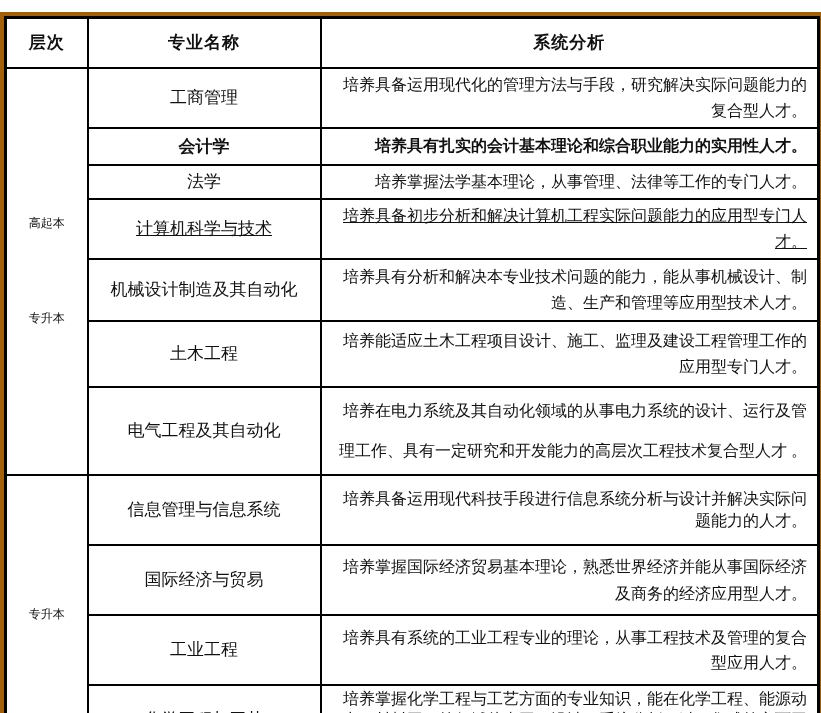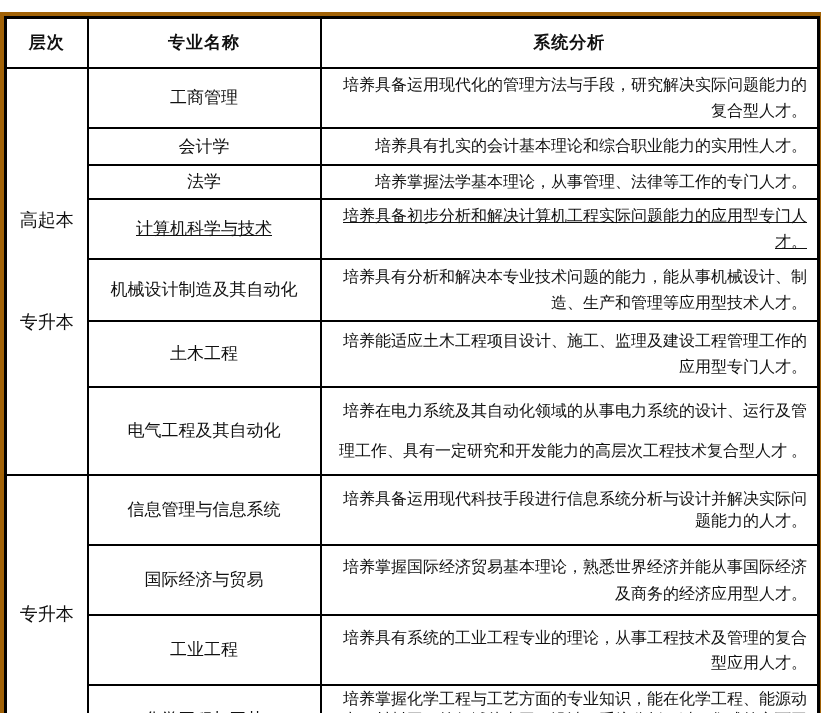--- a/index.html
+++ b/index.html
@@ -28,21 +28,21 @@
     overflow: hidden;
   }
   th {
     font-size: 17px;
     font-weight: bold;
     text-align: center;
     letter-spacing: 1px;
   }
   td.level-cell {
     text-align: center;
-    font-size: 18px;
+    font-size: 12px;
     padding: 0 4px;
   }
   td.level-cell .level-stack {
     display: flex;
     flex-direction: column;
     align-items: center;
     justify-content: center;
     gap: 78px;
     height: 100%;
   }
@@ -52,21 +52,21 @@
     padding: 0 6px;
   }
   td.dir-cell {
     text-align: right;
     font-size: 16px;
     line-height: 26px;
     padding: 3px 10px 3px 9px;
   }
   tr.h-head  { height: 50px; }
   tr.h-r1  { height: 53px; }
-  tr.h-r2  { height: 37px; }
+  tr.h-r2  { height: 37px; font-weight: bold; }
   tr.h-r3  { height: 31px; }
   tr.h-r4  { height: 42px; text-decoration: underline; }
   tr.h-r5  { height: 62px; }
   tr.h-r6  { height: 66px; }
   tr.h-r7  { height: 85px; }
   tr.h-r8  { height: 70px; }
   tr.h-r9  { height: 70px; margin-top: 12px; }
   tr.h-r10 { height: 70px; }
   tr.h-r11 { height: 67px; }
   tr.h-r7  td.dir-cell { line-height: 40px; margin-left: 42px; }

